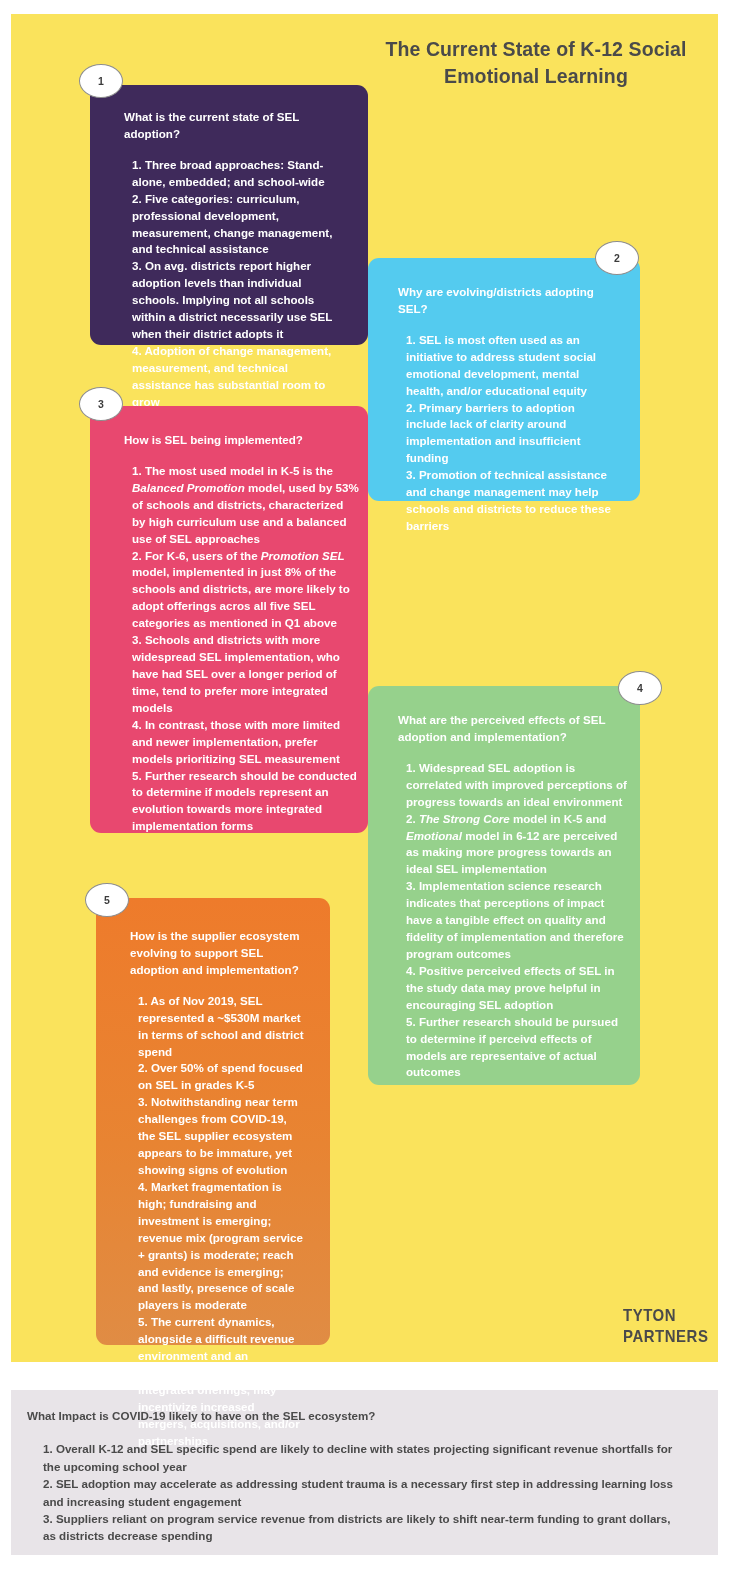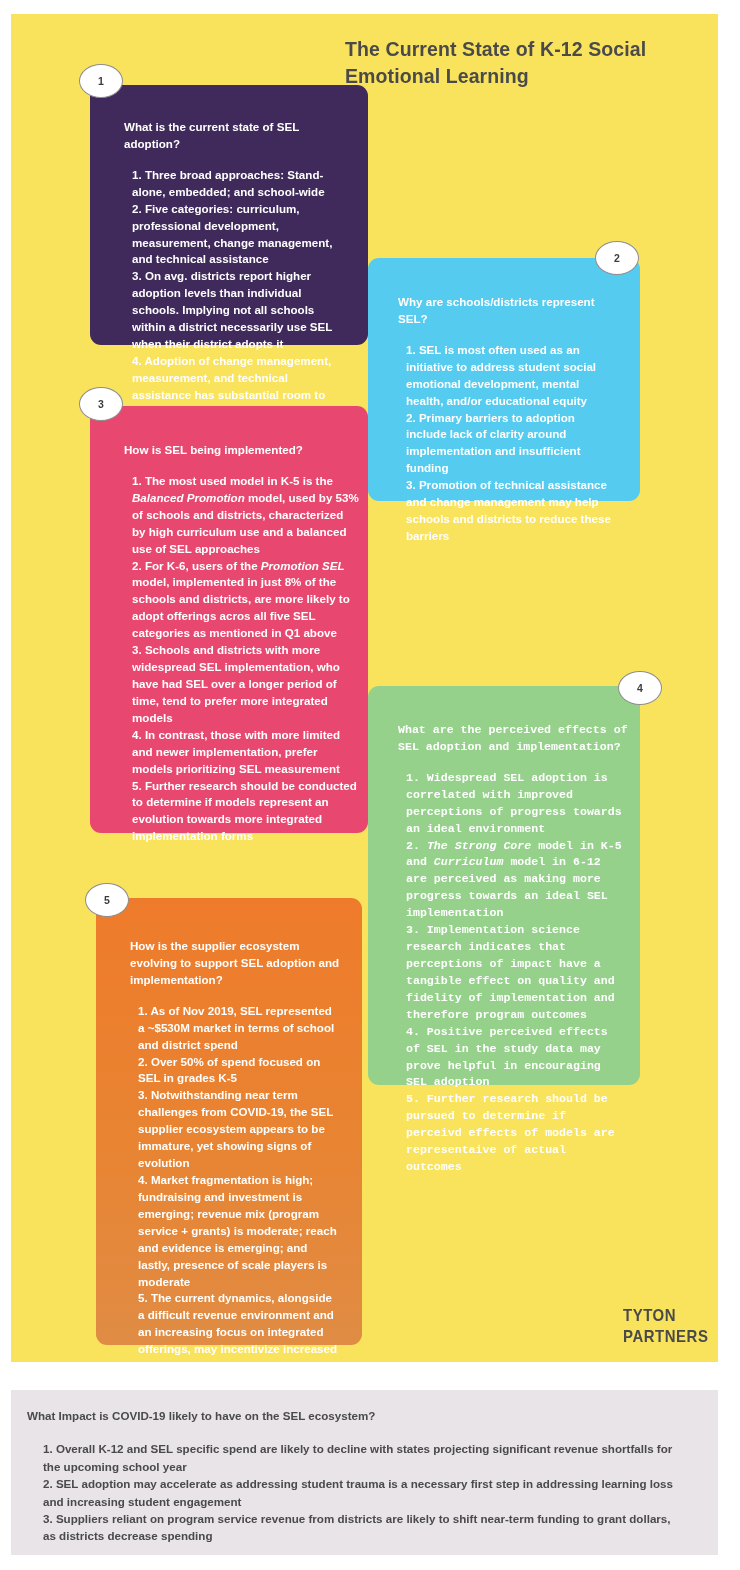--- a/index.html
+++ b/index.html
@@ -20,24 +20,24 @@
     position: absolute;
     left: 11px;
     top: 14px;
     width: 707px;
     height: 1348px;
     background: #FAE35C;
   }
 
   #poster-title {
     position: absolute;
-    left: 334px;
+    left: 355px;
     top: 22px;
     width: 340px;
-    text-align: left;
+    text-align: center;
     font-size: 19.5px;
     font-weight: bold;
     line-height: 1.38;
     color: #4a4a4a;
     letter-spacing: .1px;
   }
 
   
   .card {
     position: absolute;
@@ -45,21 +45,21 @@
     color: #ffffff;
     box-sizing: border-box;
   }
   .card-inner {
     padding: 20px 22px 18px 34px;
   }
   .card-q {
     font-size: 11.6px;
     font-weight: bold;
     line-height: 1.46;
-    margin: 16px 0 14px 0;
+    margin: 6px 0 14px 0;
   }
   .card-body {
     font-size: 11.6px;
     font-weight: bold;
     line-height: 1.46;
     margin: 8px;
     white-space: pre-wrap;
   }
   .card-body em { font-style: italic; }
 
@@ -86,28 +86,28 @@
 
   #card2 { left: 357px; top: 244px; width: 272px; height: 243px; background: #54CBEF; z-index: 2; }
   #badge2 { left: 584px; top: 227px; }
 
   #card3 { left: 79px;  top: 392px; width: 278px; height: 427px; background: #E8486F; z-index: 3; }
   #badge3 { left: 68px; top: 373px; }
 
   #card4 { left: 357px; top: 672px; width: 272px; height: 399px; background: #96D18C; z-index: 2; }
   #badge4 { left: 607px; top: 657px; }
 
-  #card5 { left: 85px;  top: 884px; width: 266px; height: 447px;
+  #card5 { left: 85px;  top: 884px; width: 234px; height: 447px;
            background: linear-gradient(180deg, #EE7B2B 0%, #E88432 55%, #E08C44 100%); z-index: 3; }
   #badge5 { left: 74px; top: 869px; }
 
   #card1 .card-inner { padding: 18px 18px 16px 34px; }
   #card2 .card-inner { padding: 20px 18px 16px 30px; }
   #card3 .card-inner { padding: 20px 0 16px 34px; }
-  #card4 .card-inner { padding: 20px 4px 16px 30px; font-family: Liberation Mono, monospace; }
+  #card4 .card-inner { padding: 20px 4px 16px 30px; }
   #card5 .card-inner { padding: 24px 16px 16px 34px; }
 
   
   #logo {
     position: absolute;
     left: 612px;
     top: 1292px;
     color: #4a4a4a;
     font-family: "Liberation Sans Narrow", "Liberation Sans", sans-serif;
     font-weight: bold;
@@ -159,21 +159,21 @@
       <p class="card-body">1. Three broad approaches: Stand-alone, embedded; and school-wide
 2. Five categories: curriculum, professional development, measurement, change management, and technical assistance
 3. On avg. districts report higher adoption levels than individual schools. Implying not all schools within a district necessarily use SEL when their district adopts it
 4. Adoption of change management, measurement, and technical assistance has substantial room to grow</p>
     </div>
   </div>
 
   <div class="badge" id="badge2">2</div>
   <div class="card" id="card2">
     <div class="card-inner">
-      <p class="card-q">Why are schools/districts represent SEL?</p>
+      <p class="card-q">Why are evolving/districts adopting SEL?</p>
       <p class="card-body">1. SEL is most often used as an initiative to address student social emotional development, mental health, and/or educational equity
 2. Primary barriers to adoption include lack of clarity around implementation and insufficient funding
 3. Promotion of technical assistance and change management may help schools and districts to reduce these barriers</p>
     </div>
   </div>
 
   <div class="badge" id="badge3">3</div>
   <div class="card" id="card3">
     <div class="card-inner">
       <p class="card-q">How is SEL being implemented?</p>
@@ -183,21 +183,21 @@
 4. In contrast, those with more limited and newer implementation, prefer models prioritizing SEL measurement
 5. Further research should be conducted to determine if models represent an evolution towards more integrated implementation forms</p>
     </div>
   </div>
 
   <div class="badge" id="badge4">4</div>
   <div class="card" id="card4">
     <div class="card-inner">
       <p class="card-q">What are the perceived effects of SEL adoption and implementation?</p>
       <p class="card-body">1. Widespread SEL adoption is correlated with improved perceptions of progress towards an ideal environment
-2. <em>The Strong Core</em> model in K-5 and <em>Curriculum</em> model in 6-12 are perceived as making more progress towards an ideal SEL implementation
+2. <em>The Strong Core</em> model in K-5 and <em>Emotional</em> model in 6-12 are perceived as making more progress towards an ideal SEL implementation
 3. Implementation science research indicates that perceptions of impact have a tangible effect on quality and fidelity of implementation and therefore program outcomes
 4. Positive perceived effects of SEL in the study data may prove helpful in encouraging SEL adoption
 5. Further research should be pursued to determine if perceivd effects of models are representaive of actual outcomes</p>
     </div>
   </div>
 
   <div class="badge" id="badge5">5</div>
   <div class="card" id="card5">
     <div class="card-inner">
       <p class="card-q">How is the supplier ecosystem evolving to support SEL adoption and implementation?</p>

